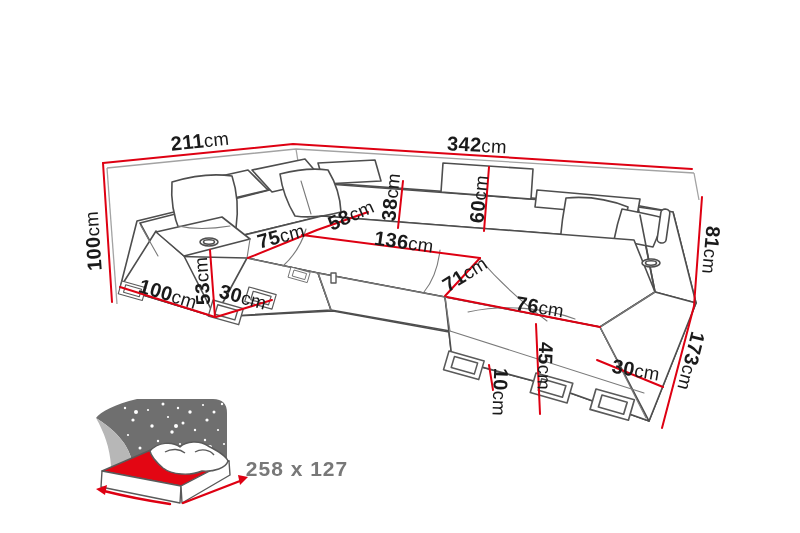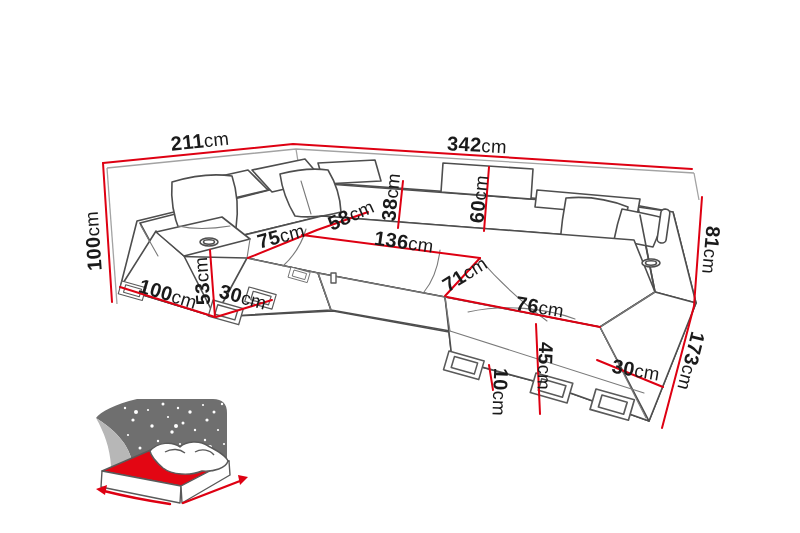--- a/index.html
+++ b/index.html
@@ -210,15 +210,16 @@
   <div class="dim" style="left:540px;top:307px;transform:translate(-50%,-50%) rotate(9deg);"><b>76</b><span>cm</span></div>
   <div class="dim" style="left:711px;top:250px;transform:translate(-50%,-50%) rotate(95deg);"><b>81</b><span>cm</span></div>
   <div class="dim" style="left:168px;top:294px;transform:translate(-50%,-50%) rotate(17deg);"><b>100</b><span>cm</span></div>
   <div class="dim" style="left:202px;top:281px;transform:translate(-50%,-50%) rotate(-94deg);"><b>53</b><span>cm</span></div>
   <div class="dim" style="left:243px;top:297px;transform:translate(-50%,-50%) rotate(15deg);"><b>30</b><span>cm</span></div>
   <div class="dim" style="left:545px;top:366px;transform:translate(-50%,-50%) rotate(92deg);"><b>45</b><span>cm</span></div>
   <div class="dim" style="left:500px;top:392px;transform:translate(-50%,-50%) rotate(92deg);"><b>10</b><span>cm</span></div>
   <div class="dim" style="left:636px;top:370px;transform:translate(-50%,-50%) rotate(10deg);"><b>30</b><span>cm</span></div>
   <div class="dim" style="left:691px;top:361px;transform:translate(-50%,-50%) rotate(104deg);"><b>173</b><span>cm</span></div>
 
+  <div class="caption" style="left:297px;top:469px;transform:translate(-50%,-50%);">258 x 127</div>
 </div>
 
 </div>
 
 </body></html>

